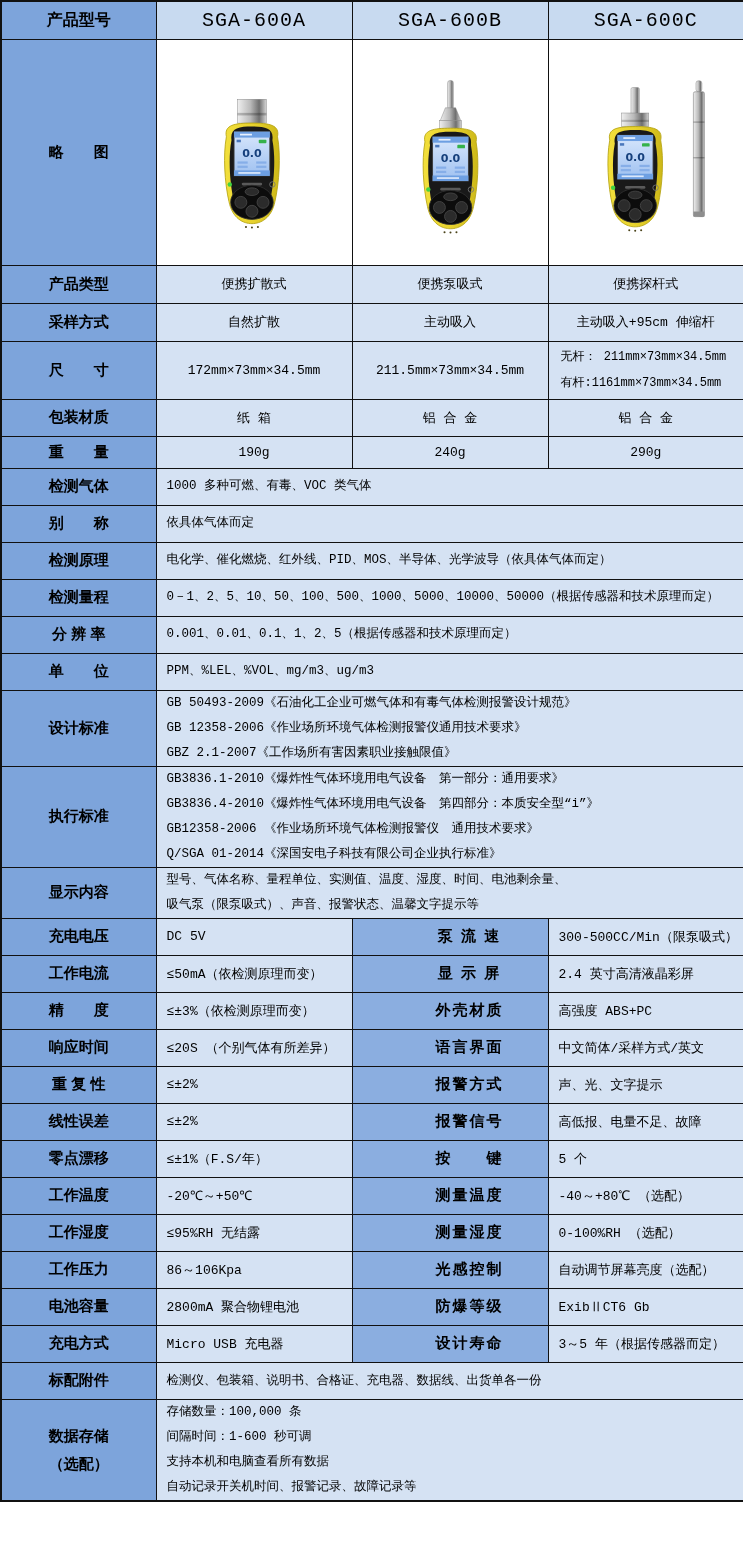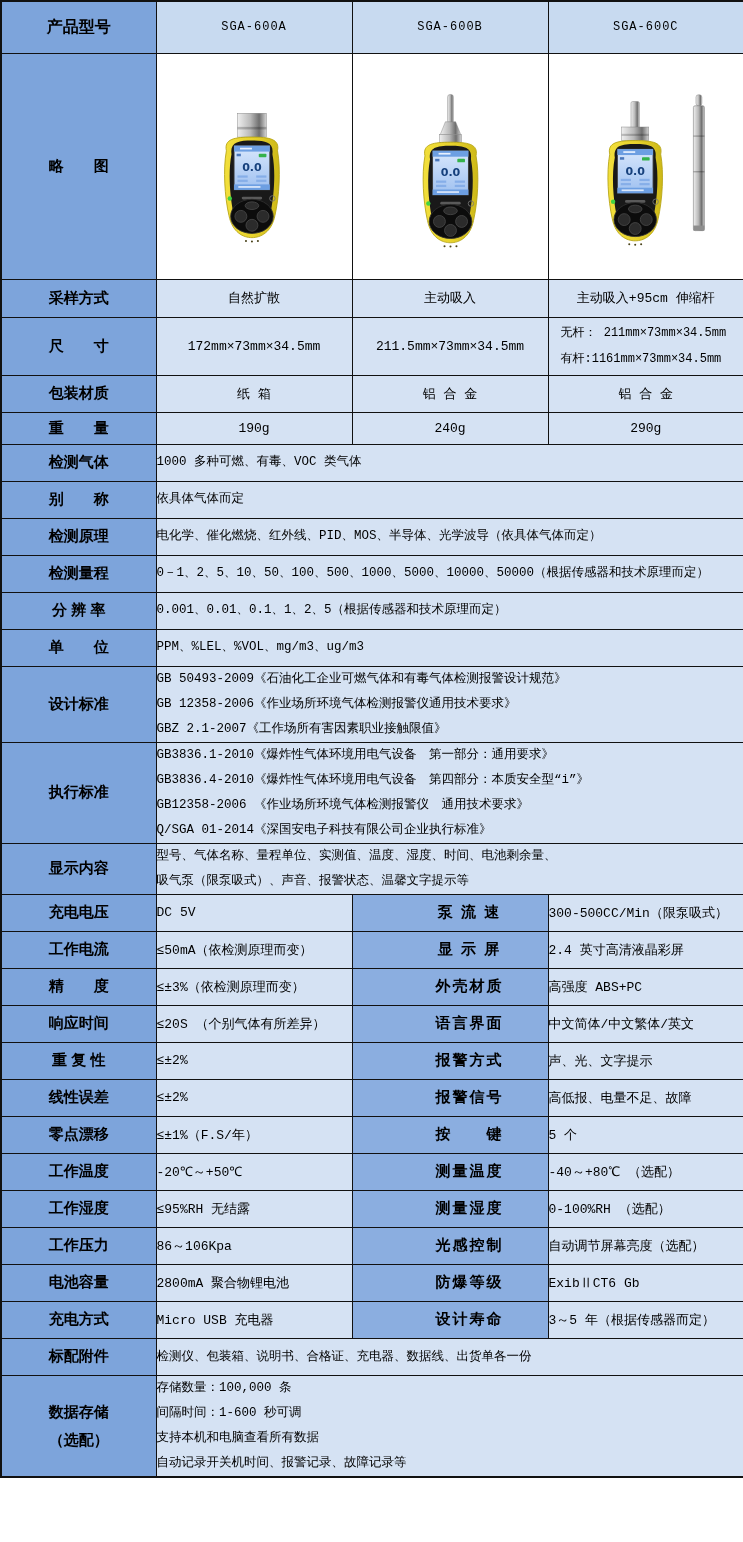--- a/index.html
+++ b/index.html
@@ -4,46 +4,46 @@
 <style>
   html,body{margin:0;padding:0;background:#fff;}
   body{width:743px;font-family:"Liberation Sans","DejaVu Sans",sans-serif;}
   table.spec{width:743px;border-collapse:collapse;table-layout:fixed;border:2px solid #111;}
   td{border:1px solid #111;box-sizing:border-box;overflow:hidden;vertical-align:middle;padding:0;}
   
   td.lbl{background:#7DA4DB;font-weight:bold;font-size:15px;text-align:center;color:#000;}
   
   td.mlbl{background:#8BAEE0;font-weight:bold;font-size:15px;text-align:center;color:#000;letter-spacing:2px;padding-left:39px;}
   
-  td.mhdr{background:#C8DAF0;font-family:"Liberation Mono","DejaVu Sans Mono",monospace;font-size:12px;text-align:center;letter-spacing:1px;}
+  td.mhdr{background:#C8DAF0;font-family:"Liberation Mono","DejaVu Sans Mono",monospace;font-size:20px;text-align:center;letter-spacing:1px;}
   
   td.val{background:#D5E2F3;font-family:"Liberation Mono","DejaVu Sans Mono",monospace;font-size:13px;color:#000;}
   td.val.center{text-align:center;}
-  td.val.left{}
+  td.val.left{padding-left:10px;}
   td.val .ln{line-height:25px;white-space:nowrap;}
   td.val.tight{font-size:12.5px;}
   td.dimc{font-size:12px;padding-left:12px;text-align:left;}
   td.dimc .ln{line-height:26px;}
   
   td.photo{background:#fff;padding:14px;}
   td.photo .ph{width:100%;height:197px;display:flex;align-items:center;justify-content:center;}
   .storage-lbl .ln{line-height:28px;font-size:15px;}
 </style>
 </head>
 <body>
 
 <table class="spec">
   <colgroup>
     <col style="width:155px">
       <col style="width:196px">
       <col style="width:196px">
       <col style="width:196px">
   </colgroup>
   <tbody id="tbody">
-      <tr style="height:52px">
+      <tr style="height:38px">
   <td class="lbl" style="font-size:16px">产品型号</td>
   <td class="mhdr">SGA-600A</td>
         <td class="mhdr">SGA-600B</td>
         <td class="mhdr">SGA-600C</td>
 </tr>
       <tr style="height:197px">
   <td class="lbl">略　　图</td>
   <td class="photo">
           <div class="ph">
   <svg width="196" height="197" viewBox="0 0 196 197">
@@ -216,20 +216,26 @@
     <g fill="#4a431a">
       <circle cx="78" cy="190" r="1.2"></circle>
                 <circle cx="85" cy="190.5" r="1.2"></circle>
                 <circle cx="92" cy="190" r="1.2"></circle>
     </g>
   </svg>
           </div>
         </td>
 </tr>
       <tr style="height:38px">
+    <td class="lbl">产品类型</td>
+        <td class="val center">便携扩散式</td>
+        <td class="val center">便携泵吸式</td>
+        <td class="val center">便携探杆式</td>
+      </tr>
+      <tr style="height:38px">
     <td class="lbl">采样方式</td>
         <td class="val center">自然扩散</td>
         <td class="val center">主动吸入</td>
         <td class="val center">主动吸入+95cm 伸缩杆</td>
       </tr>
       <tr style="height:58px">
     <td class="lbl">尺　　寸</td>
         <td class="val center">172mm×73mm×34.5mm</td>
         <td class="val center">211.5mm×73mm×34.5mm</td>
         <td class="val dimc">
@@ -324,21 +330,21 @@
       <tr style="height:37px">
     <td class="lbl">精　　度</td>
     <td class="val left">≤±3%（依检测原理而变）</td>
     <td class="mlbl">外壳材质</td>
     <td class="val left">高强度 ABS+PC</td>
   </tr>
       <tr style="height:37px">
     <td class="lbl">响应时间</td>
     <td class="val left">≤20S （个别气体有所差异）</td>
     <td class="mlbl">语言界面</td>
-    <td class="val left">中文简体/中文繁体/英文</td>
+    <td class="val left">中文简体/采样方式/英文</td>
   </tr>
       <tr style="height:37px">
     <td class="lbl">重 复 性</td>
     <td class="val left">≤±2%</td>
     <td class="mlbl">报警方式</td>
     <td class="val left">声、光、文字提示</td>
   </tr>
       <tr style="height:37px">
     <td class="lbl">线性误差</td>
     <td class="val left">≤±2%</td>

